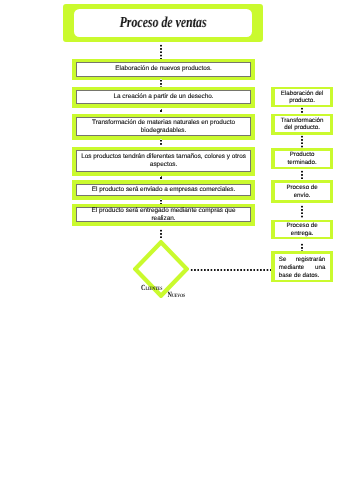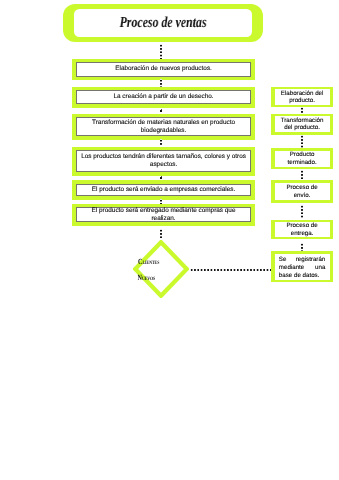--- a/index.html
+++ b/index.html
@@ -3,21 +3,21 @@
 <meta charset="utf-8">
 <style>
   html,body{margin:0;padding:0;}
   body{width:339px;height:480px;background:#ffffff;overflow:hidden;
        font-family:"Liberation Sans",sans-serif;
        -webkit-font-smoothing:antialiased;text-rendering:geometricPrecision;}
   .page{position:relative;width:339px;height:480px;background:#fff;transform:translateZ(0);}
 
   
   .title-box{position:absolute;left:62.9px;top:4.3px;width:199.7px;height:37.8px;
-      background:#cafa2e;border-radius:12px;box-sizing:border-box;}
+      background:#cafa2e;border-radius:3px;box-sizing:border-box;}
   .title-inner{position:absolute;left:11px;top:4.6px;right:10.3px;bottom:5px;
       background:#fff;border-radius:5.5px;display:flex;align-items:center;justify-content:center;}
   .title-text{will-change:transform;font-family:"Liberation Serif",serif;font-style:italic;font-weight:bold;
       font-size:15.3px;color:#131313;display:inline-block;transform:scaleX(0.775);
       white-space:nowrap;line-height:1;}
 
   
   .fbox{position:absolute;background:#cafa2e;box-sizing:border-box;
       padding:3.2px 4.2px 3.7px 4.2px;}
   .fbox .inner{background:#fff;border:0.9px solid #76766c;height:100%;width:100%;
@@ -37,21 +37,21 @@
       background-image:radial-gradient(circle 1.2px at 1.2px 1.65px, #141414 0 1.15px, #ffffff 1.3px);
       background-size:2.4px 3.3px;background-repeat:repeat-y;}
   .hdots{position:absolute;height:2.4px;
       background-image:radial-gradient(circle 1.2px at 1.65px 1.2px, #141414 0 1.15px, #ffffff 1.3px);
       background-size:3.3px 2.4px;background-repeat:repeat-x;}
 
   
   .diamond{position:absolute;left:133.2px;top:240.2px;width:56px;height:58px;}
   .diamond svg{display:block;}
   .diamond .label{position:absolute;left:1.5px;top:1.0px;width:100%;height:100%;
-      display:flex;flex-direction:column;align-items:flex-start;justify-content:center;}
+      display:flex;flex-direction:row;align-items:flex-end;justify-content:center;}
   .diamond .l1,.diamond .l2{font-family:"Liberation Serif",serif;font-weight:bold;
       font-size:7.85px;color:#131313;letter-spacing:0;line-height:1;font-variant:small-caps;
       display:inline-block;transform:scaleX(0.78) translateZ(0);white-space:nowrap;}
   .diamond .l1{margin-bottom:7.8px;}
 </style>
 </head>
 <body>
 
 <div class="page">
 

